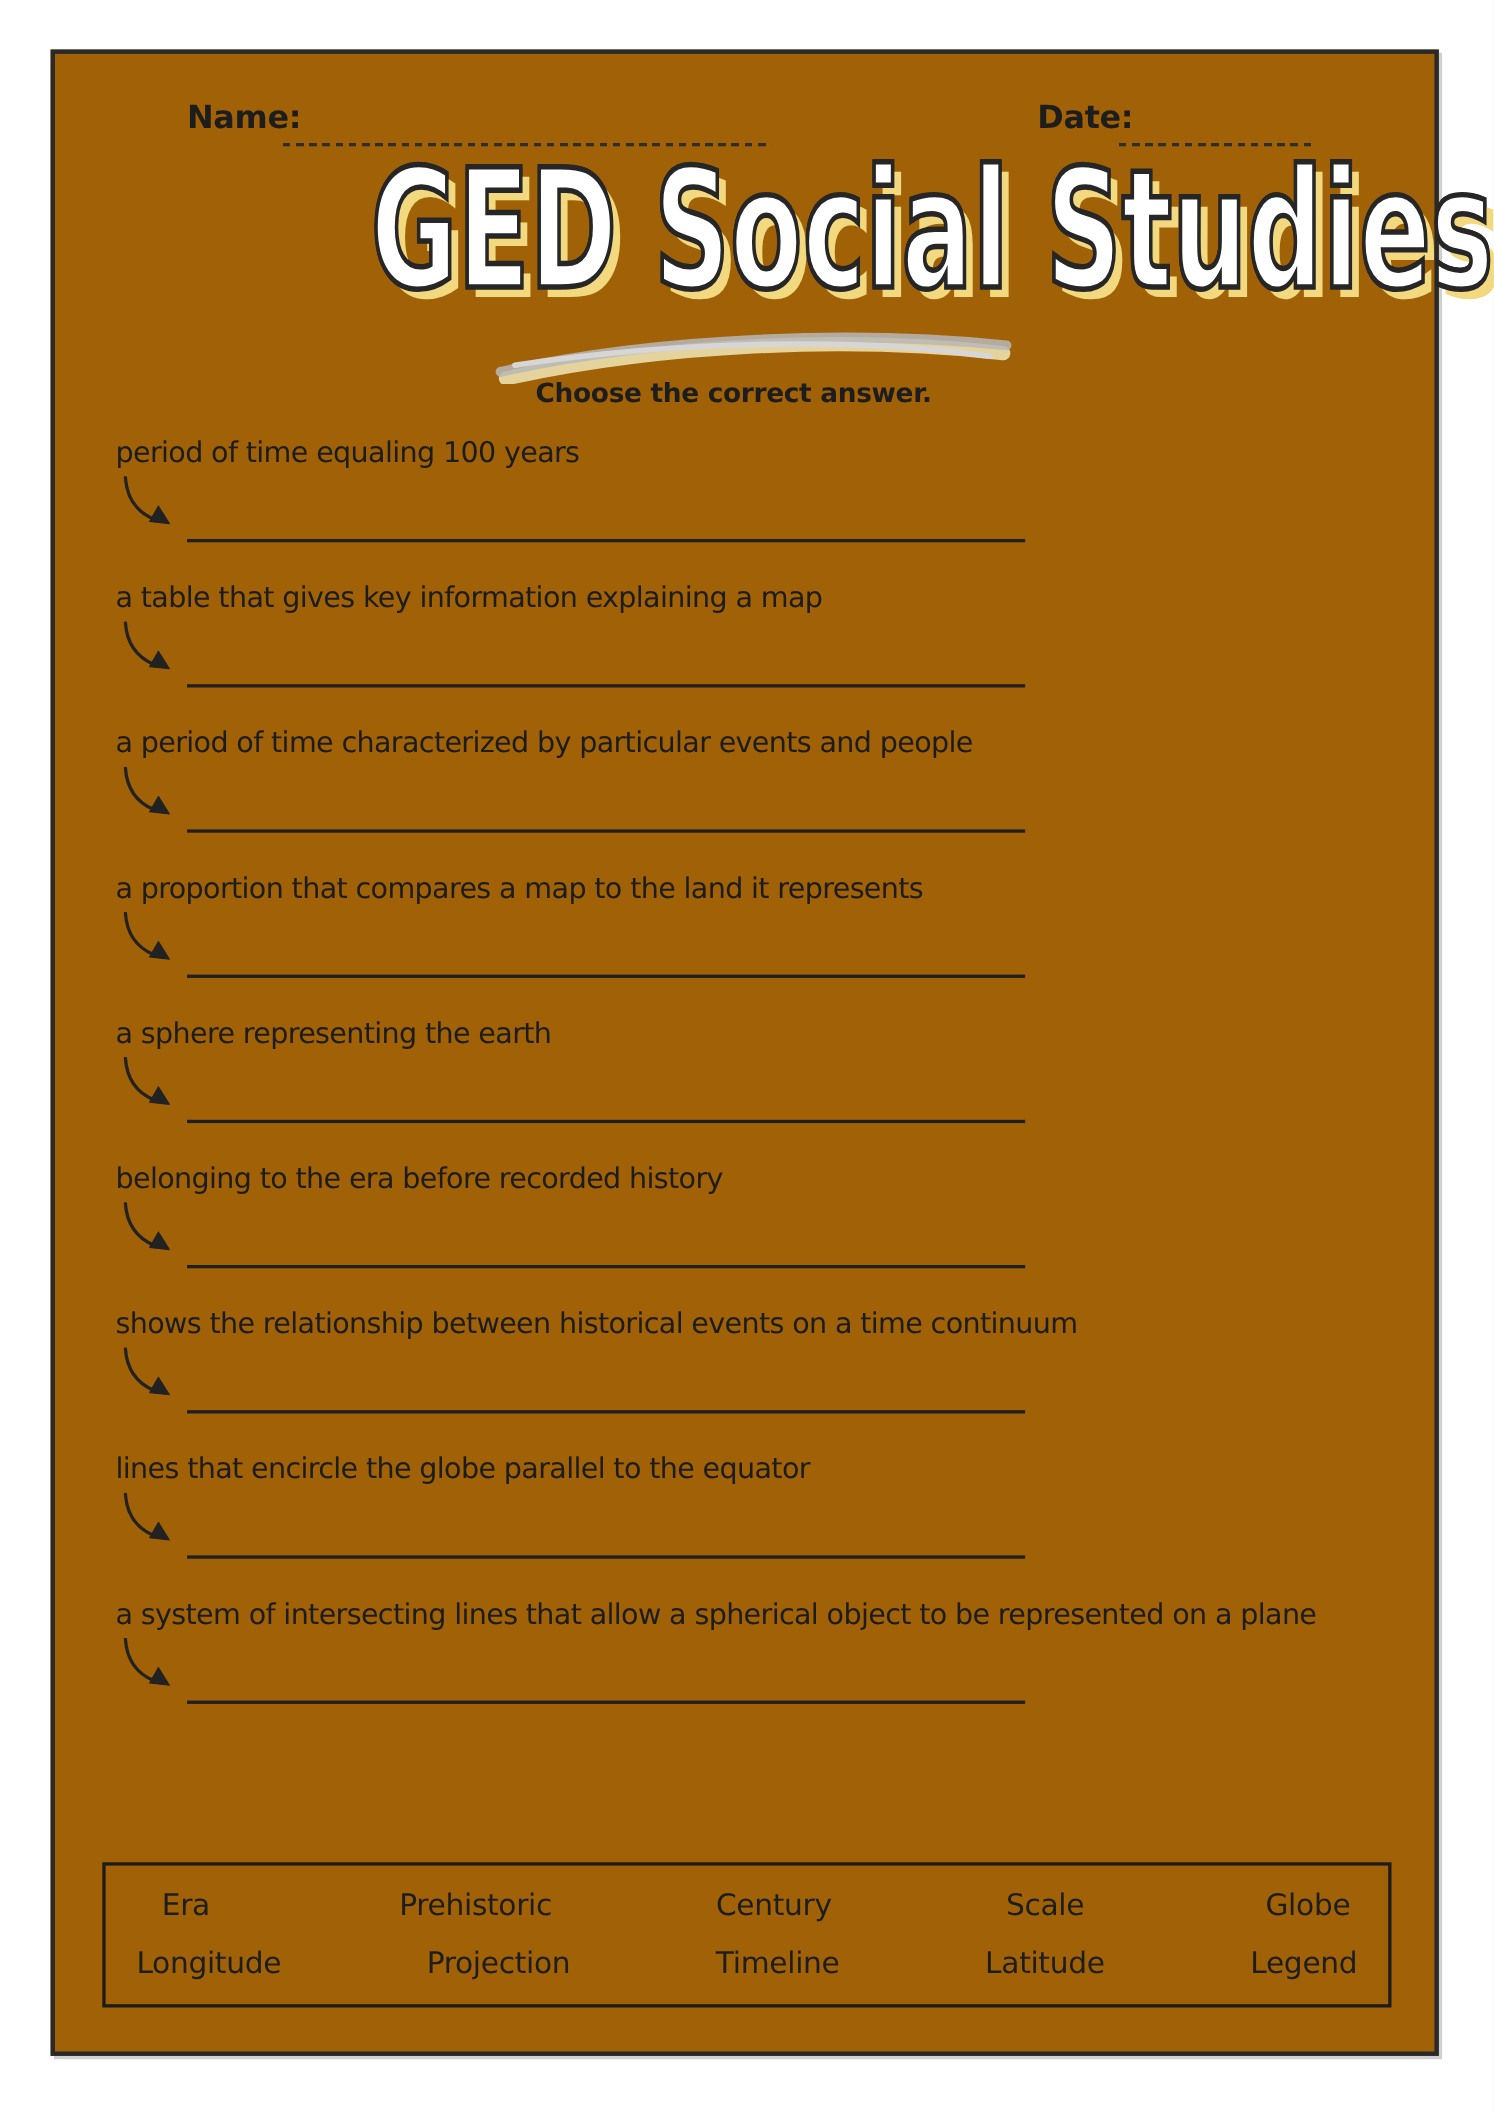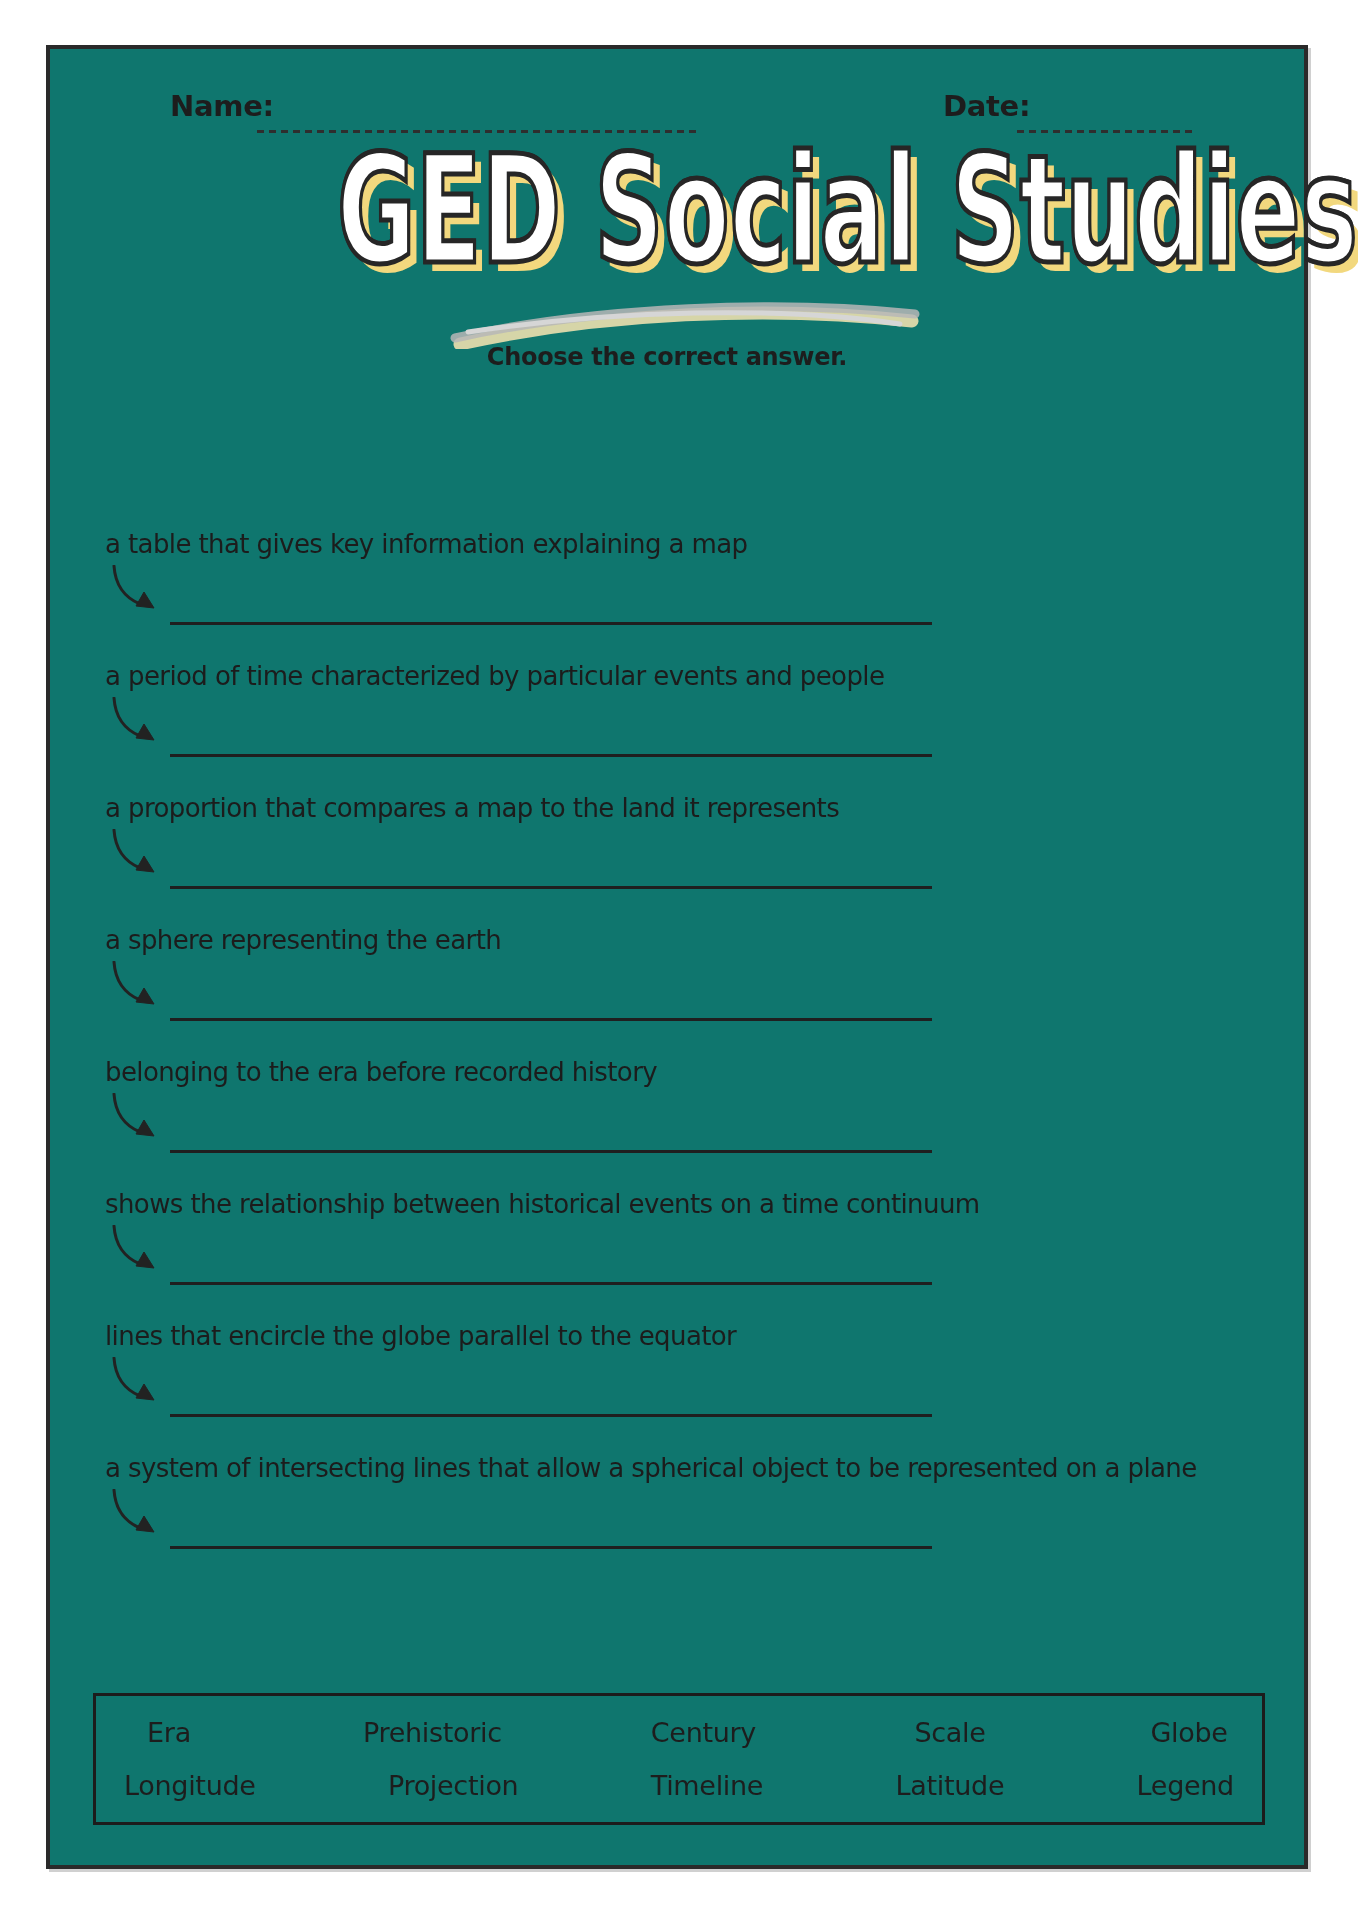--- a/index.html
+++ b/index.html
@@ -1,19 +1,19 @@
 <!DOCTYPE html>
 <html><head>
 <meta charset="utf-8">
 <style>
   html,body{margin:0;padding:0;background:#ffffff;}
   body{width:1358px;height:1920px;position:relative;font-family:"DejaVu Sans",sans-serif;color:#1d1d1d;overflow:hidden;}
 
   .sheet{position:absolute;left:46px;top:45px;width:1262px;height:1824px;
-         border:4px solid #2a2a2a;box-sizing:border-box;background:#0f766e;
+         border:4px solid #2a2a2a;box-sizing:border-box;background:#a16207;
          box-shadow:3px 3px 0 rgba(120,120,120,.35);}
 
   
   .hdr-label{position:absolute;font-size:29px;font-weight:600;letter-spacing:-.3px;white-space:nowrap;}
   .name-label{left:120px;top:40px;}
   .date-label{left:893px;top:40px;text-align:center;}
   .dotted{position:absolute;height:3px;top:81px;
           background:repeating-linear-gradient(90deg,#2e2e2e 0 7px,transparent 7px 12px);}
   .name-line{left:207px;width:444px;}
   .date-line{left:967px;width:176px;}
@@ -58,20 +58,28 @@
   </div>
 
   <svg class="swoosh" viewBox="0 0 470 52" aria-hidden="true">
     <path d="M10,47 C150,16 320,8 462,24" fill="none" stroke="#ece0ae" stroke-width="13" stroke-linecap="round" opacity="0.9"></path>
     <path d="M5,41 C150,9 330,3 465,17" fill="none" stroke="#b7b7b7" stroke-width="9" stroke-linecap="round" opacity="0.85"></path>
     <path d="M18,35 C165,13 330,9 450,27" fill="none" stroke="#d6d6d6" stroke-width="5" stroke-linecap="round"></path>
   </svg>
 
   <div class="instruction">Choose the correct answer.</div>
 
+  <div class="q" style="top:346px">
+    <div class="q-text">period of time equaling 100 years</div>
+    <svg class="q-arrow" viewBox="0 0 58 46">
+      <path d="M7,1 C8,16 14,31 33,39" fill="none" stroke="#222" stroke-width="3" stroke-linecap="round"></path>
+      <polygon points="47,43 29,41 37,27" fill="#222" stroke="#222" stroke-linejoin="round"></polygon>
+    </svg>
+    <div class="q-line"></div>
+  </div>
 
   <div class="q" style="top:478px">
     <div class="q-text">a table that gives key information explaining a map</div>
     <svg class="q-arrow" viewBox="0 0 58 46">
       <path d="M7,1 C8,16 14,31 33,39" fill="none" stroke="#222" stroke-width="3" stroke-linecap="round"></path>
       <polygon points="47,43 29,41 37,27" fill="#222" stroke="#222" stroke-linejoin="round"></polygon>
     </svg>
     <div class="q-line"></div>
   </div>
 

